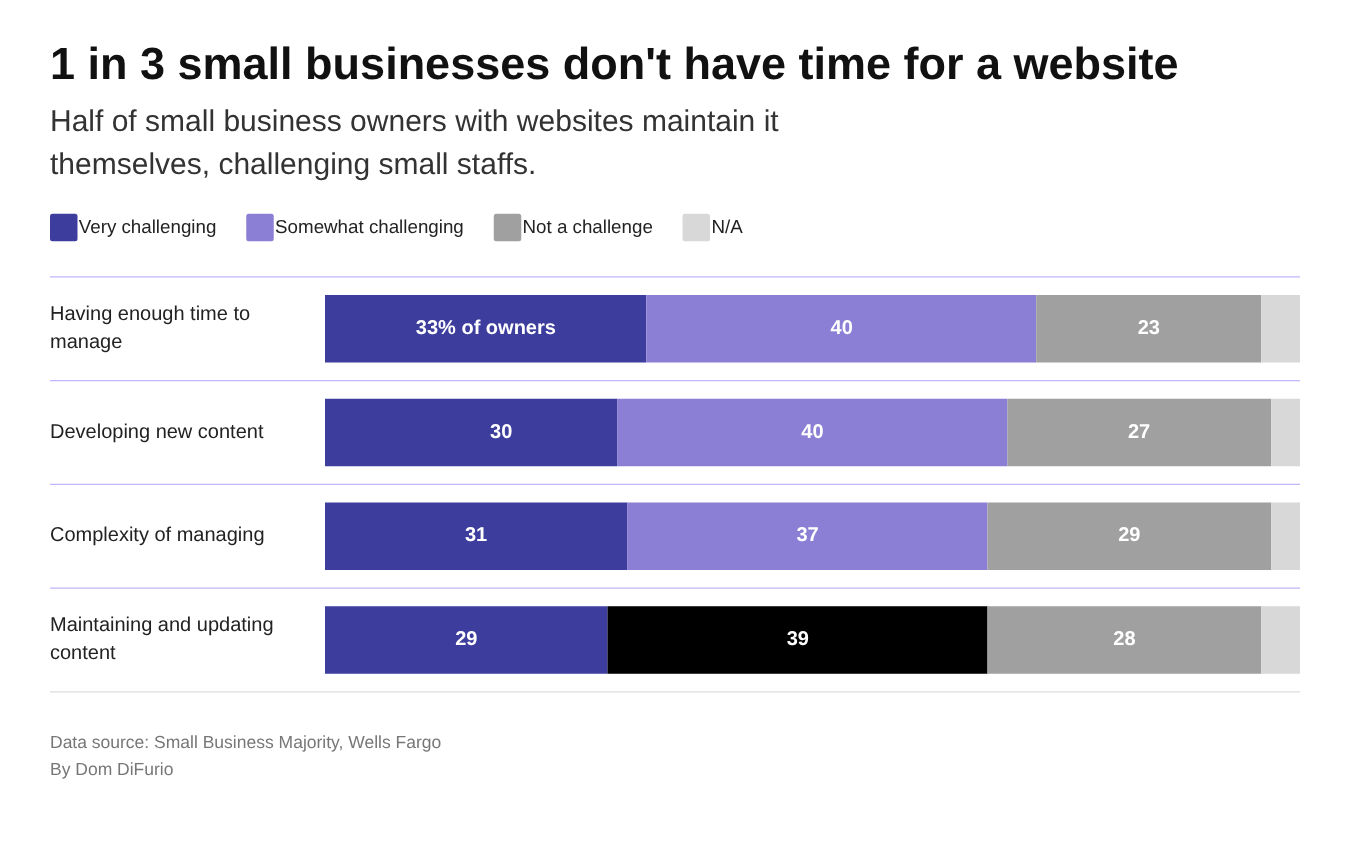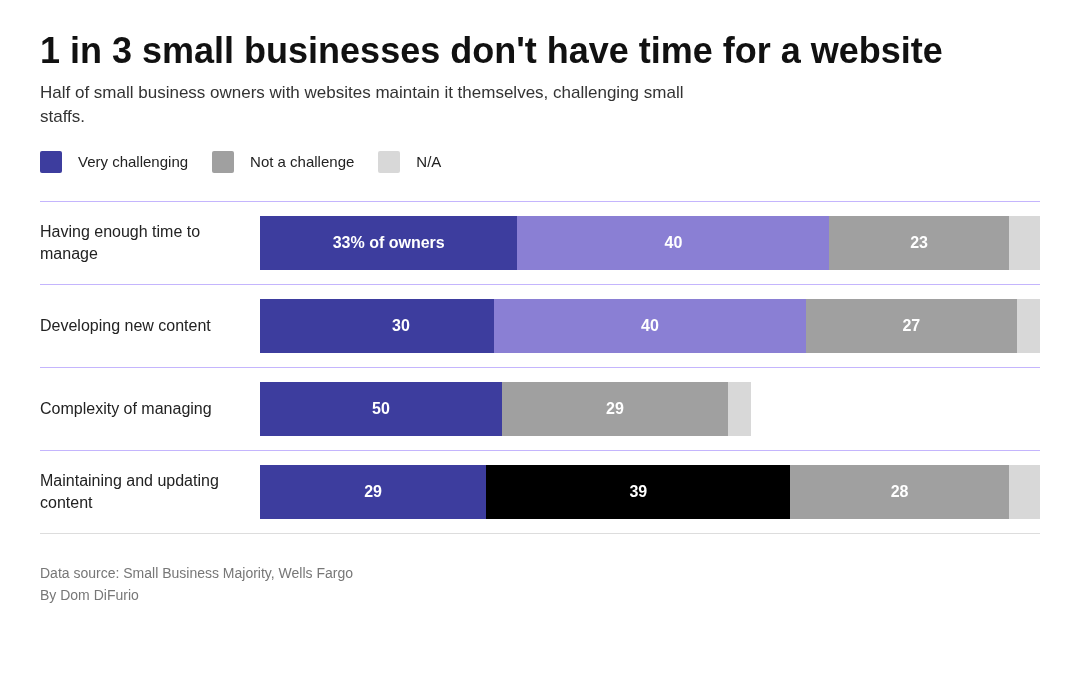--- a/index.html
+++ b/index.html
@@ -11,37 +11,37 @@
       padding: 30px 40px;
     }
     .main-title {
       font-size: 36px;
       font-weight: 800;
       color: #111;
       line-height: 1.15;
       margin-bottom: 10px;
     }
     .subtitle {
-      font-size: 17px;
+      font-size: 24px;
       color: #333;
       line-height: 1.4;
       margin-bottom: 22px;
       max-width: 680px;
     }
     .legend {
       display: flex;
       align-items: center;
       gap: 24px;
       margin-bottom: 28px;
       flex-wrap: wrap;
     }
     .legend-item {
       display: flex;
       align-items: center;
-      gap: 16px;
+      gap: 1px;
       font-size: 15px;
       color: #222;
     }
     .legend-swatch {
       width: 22px;
       height: 22px;
       border-radius: 2px;
       flex-shrink: 0;
     }
     .chart-area {
@@ -93,20 +93,24 @@
 
 <h1 class="main-title">1 in 3 small businesses don't have time for a website</h1>
 <p class="subtitle">Half of small business owners with websites maintain it themselves, challenging small staffs.</p>
 
 <div class="legend">
 <div class="legend-item">
       <div class="legend-swatch" style="background: rgb(61, 61, 158);"></div>
       <span>Very challenging</span>
     </div>
     <div class="legend-item">
+      <div class="legend-swatch" style="background: rgb(138, 127, 212);"></div>
+      <span>Somewhat challenging</span>
+    </div>
+    <div class="legend-item">
       <div class="legend-swatch" style="background: rgb(160, 160, 160);"></div>
       <span>Not a challenge</span>
     </div>
     <div class="legend-item">
       <div class="legend-swatch" style="background: rgb(216, 216, 216);"></div>
       <span>N/A</span>
     </div>
   </div>
 
 <div class="chart-area">
@@ -124,21 +128,22 @@
       <div class="bar-container">
         <div class="bar-segment" style="background: rgb(61, 61, 158); width: 30%; padding-left: 48px;">30</div>
         <div class="bar-segment" style="background: rgb(138, 127, 212); width: 40%;">40</div>
         <div class="bar-segment" style="background: rgb(160, 160, 160); width: 27%;">27</div>
         <div class="bar-segment na" style="background: rgb(216, 216, 216); width: 3%;"></div>
       </div>
     </div>
     <div class="chart-row">
       <div class="row-label">Complexity of managing</div>
       <div class="bar-container">
-        <div class="bar-segment" style="background: rgb(61, 61, 158); width: 31%;">50</div>
+        <div class="bar-segment" style="background: rgb(61, 61, 158); width: 31%;">31</div>
+        <div class="bar-segment" style="background: rgb(138, 127, 212); width: 37%;">37</div>
         <div class="bar-segment" style="background: rgb(160, 160, 160); width: 29%;">29</div>
         <div class="bar-segment na" style="background: rgb(216, 216, 216); width: 3%;"></div>
       </div>
     </div>
     <div class="chart-row" style="border-bottom: 1px solid rgb(221, 221, 221);">
       <div class="row-label">Maintaining and updating content</div>
       <div class="bar-container">
         <div class="bar-segment" style="background: rgb(61, 61, 158); width: 29%;">29</div>
         <div class="bar-segment" style="background: #000000; width: 39%;">39</div>
         <div class="bar-segment" style="background: rgb(160, 160, 160); width: 28%;">28</div>

